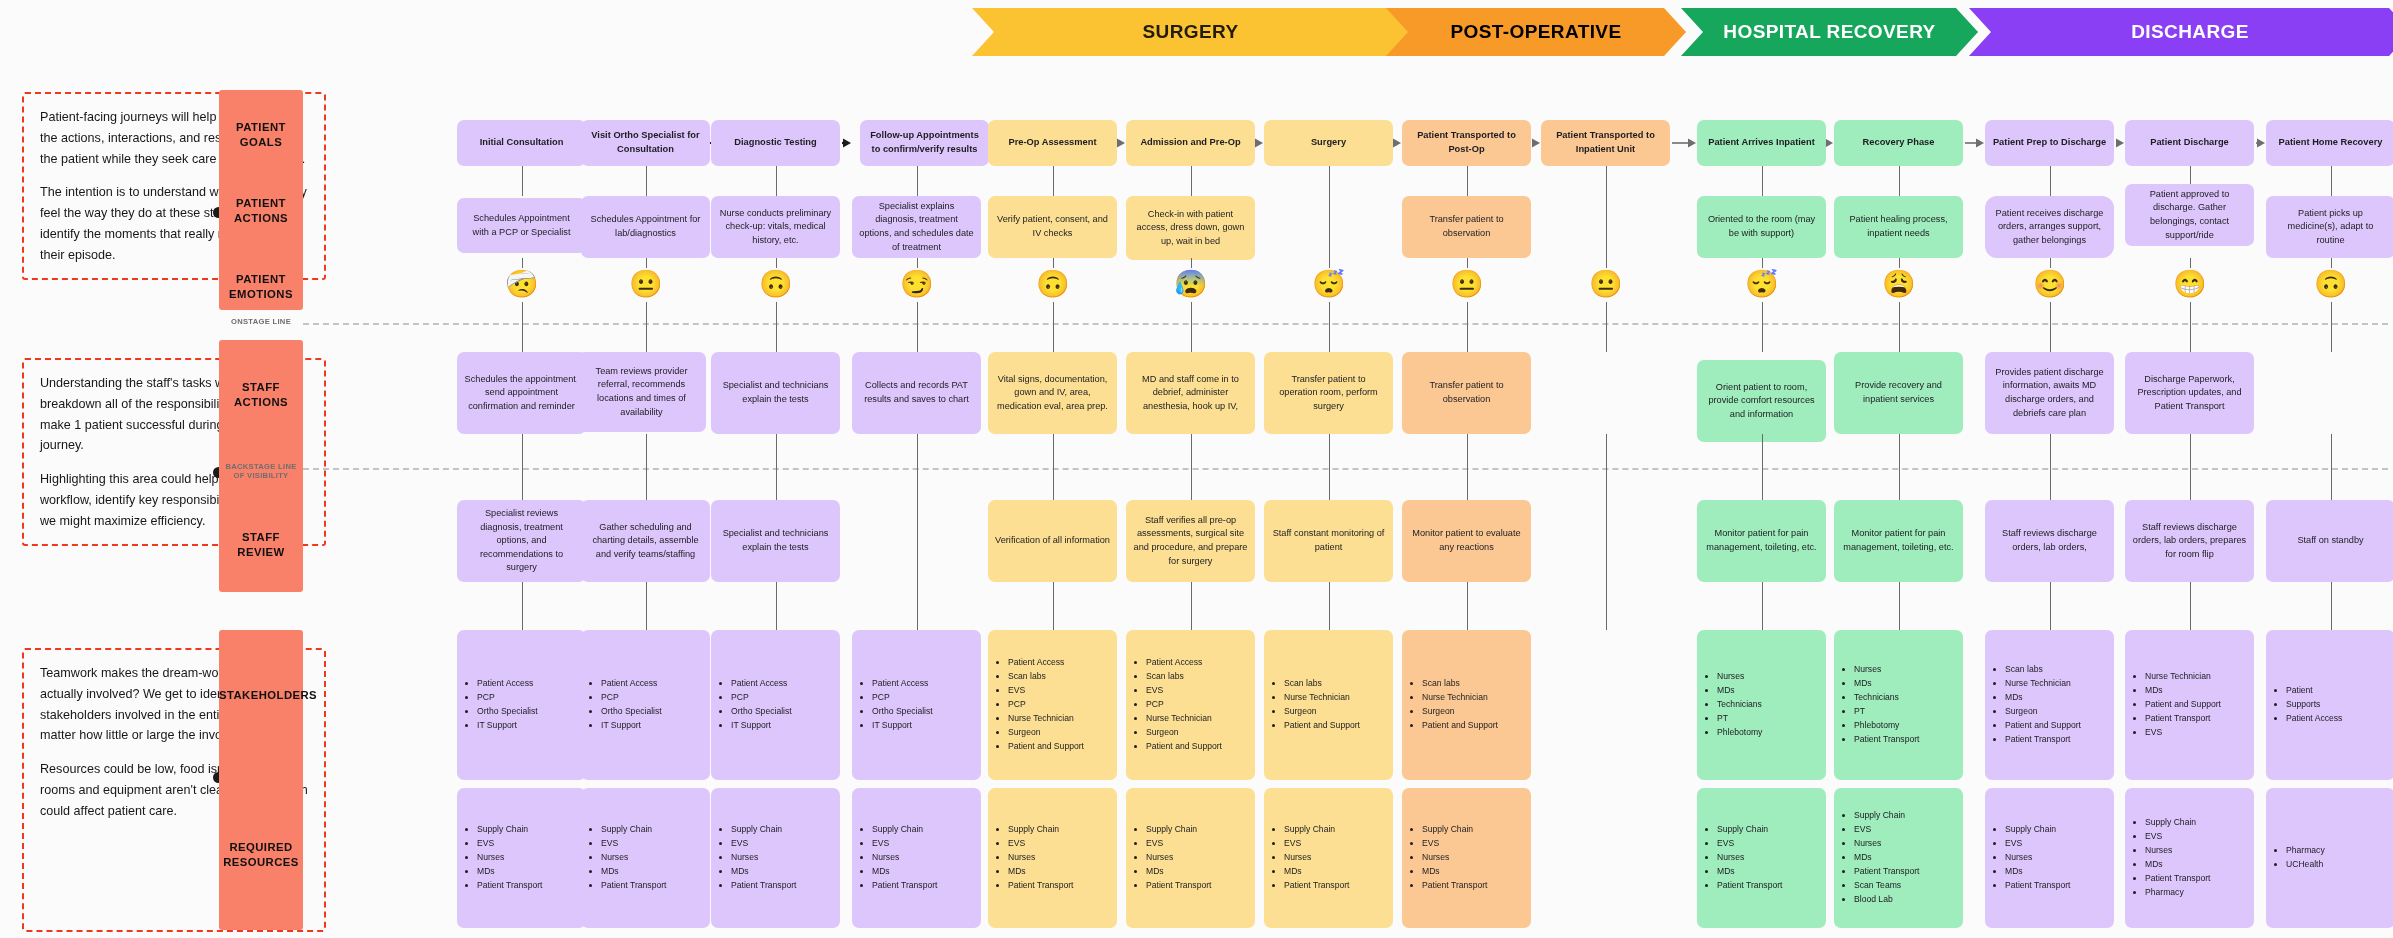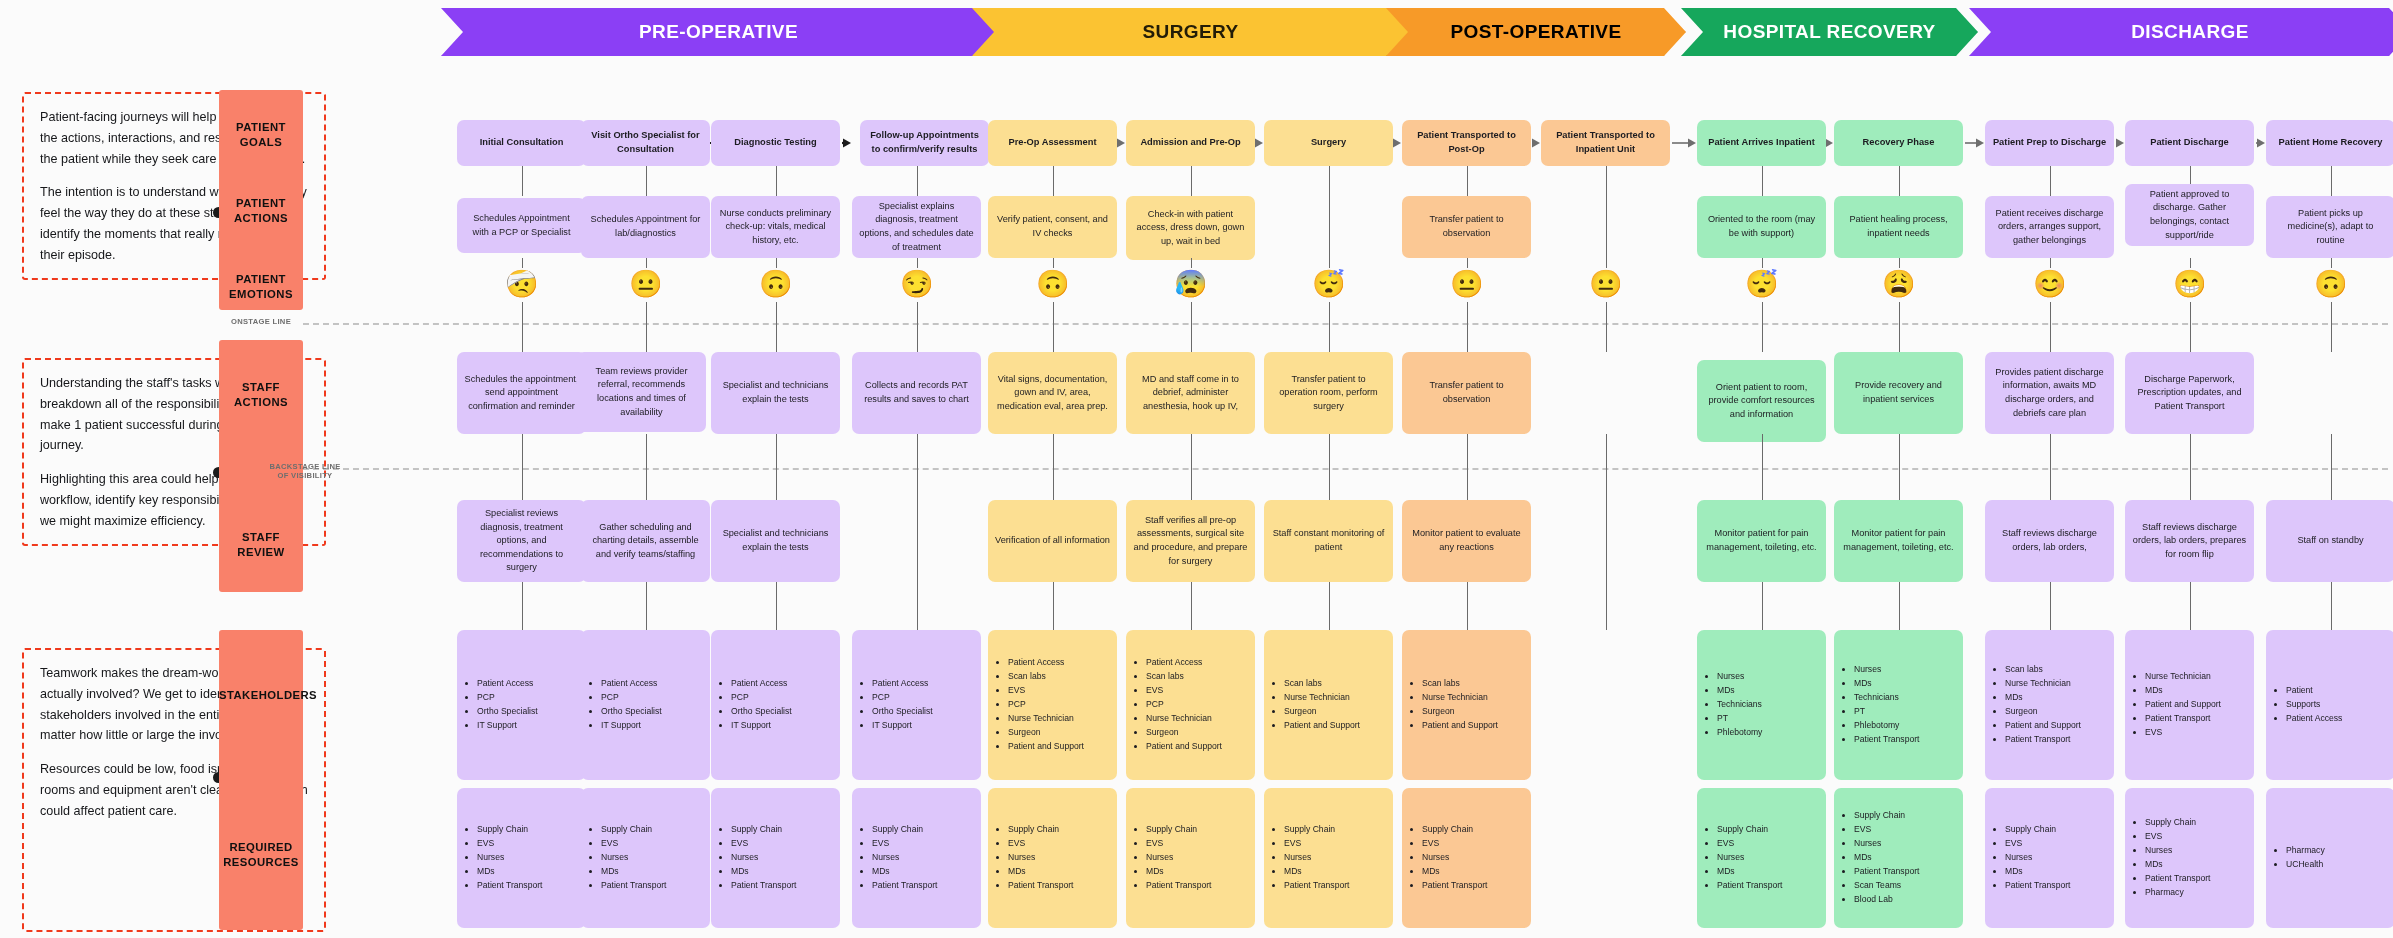--- a/index.html
+++ b/index.html
@@ -52,23 +52,20 @@
 
   
   .arrow{position:absolute;height:11px;display:flex;align-items:center;}
   .arrow svg{display:block;}
 </style>
 </head>
 <body>
 
 <div class="canvas">
   <div class="phases" id="phases">
-      <div class="phase p-preoperative" style="left: 441px; width: 555px; background: rgb(139, 63, 245); color: rgb(255, 255, 255);">
-        <span>PRE-OPERATIVE</span>
-      </div>
       <div class="phase p-surgery" style="left: 972px; width: 437px; background: rgb(251, 195, 50); color: rgb(35, 28, 7);">
         <span>SURGERY</span>
       </div>
       <div class="phase p-postoperative" style="left: 1386px; width: 300px; background: rgb(247, 154, 40); color: #000000;">
         <span>POST-OPERATIVE</span>
       </div>
       <div class="phase p-hospitalrecovery" style="left: 1681px; width: 297px; background: rgb(22, 167, 92); color: rgb(255, 255, 255);">
         <span>HOSPITAL RECOVERY</span>
       </div>
       <div class="phase p-discharge" style="left: 1969px; width: 442px; background: rgb(139, 63, 245); color: rgb(255, 255, 255);">
@@ -132,21 +129,21 @@
           <div>RESOURCES</div>
         </div>
       </div>
     </div>
   <div id="dividers-layer">
       <div class="dashline" style="top: 323px;"></div>
       <div class="dashcap" style="top: 317px;">
         <div>ONSTAGE LINE</div>
       </div>
       <div class="dashline" style="top: 468px;"></div>
-      <div class="dashcap" style="top: 462px; padding-left: 44px;">
+      <div class="dashcap" style="top: 462px;">
         <div>BACKSTAGE LINE</div>
         <div>OF VISIBILITY</div>
       </div>
     </div>
   <div id="grid-layer">
       <div class="arrow" style="left: 586px; top: 137px;">
         <svg width="-5" height="12" viewBox="0 0 -5 12">
           <line x1="2" y1="6" x2="-12" y2="6" stroke="#1b1b1b" stroke-width="2.2"></line>
           <path d="M-14 1.5 L-6 6 L-14 10.5 Z" fill="#1b1b1b"></path>
         </svg>
@@ -574,21 +571,21 @@
       <div class="arrow" style="left: 2114px; top: 137px; width: 11px;">
         <svg width="11" height="12" viewBox="0 0 11 12">
           <line x1="2" y1="6" x2="4" y2="6" stroke="#6e6e6e" stroke-width="1.6"></line>
           <path d="M2 1.5 L10 6 L2 10.5 Z" fill="#6e6e6e"></path>
         </svg>
       </div>
       <div class="card c-purple title" style="left: 1985px; top: 120px; width: 129px; height: 46px;">
         <span>Patient Prep to Discharge</span>
       </div>
       <div class="stem" style="left: 2049.5px; top: 166px; height: 30px;"></div>
-      <div class="card c-purple" style="left: 1985px; top: 196px; width: 129px; height: 62px;">
+      <div class="card c-purple" style="left: 1985px; top: 196px; width: 129px; height: 62px; border-radius: 12px;">
         <span>Patient receives discharge orders, arranges support, gather belongings</span>
       </div>
       <div class="stem" style="left: 2049.5px; top: 258px; height: 10px;"></div>
       <div style="position: absolute; left: 2033.5px; top: 268px; width: 32px; height: 32px; font-size: 27px; line-height: 32px; text-align: center;">😊</div>
       <div class="stem" style="left: 2049.5px; top: 302px; height: 50px;"></div>
       <div class="card c-purple" style="left: 1985px; top: 352px; width: 129px; height: 82px;">
         <span>Provides patient discharge information, awaits MD discharge orders, and debriefs care plan</span>
       </div>
       <div class="card c-purple" style="left: 1985px; top: 500px; width: 129px; height: 82px;">
         <span>Staff reviews discharge orders, lab orders,</span>

